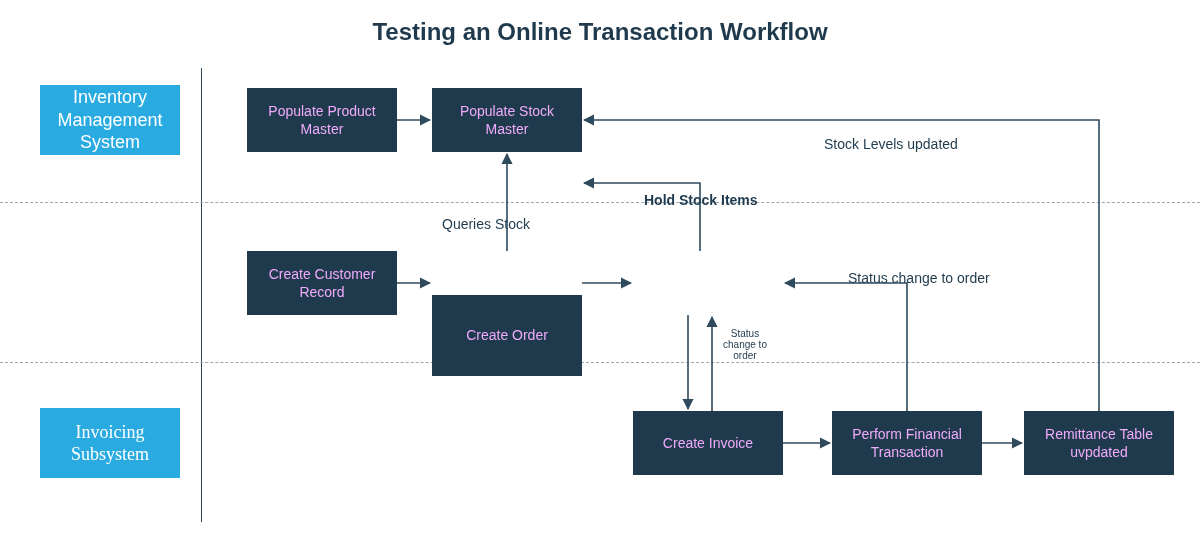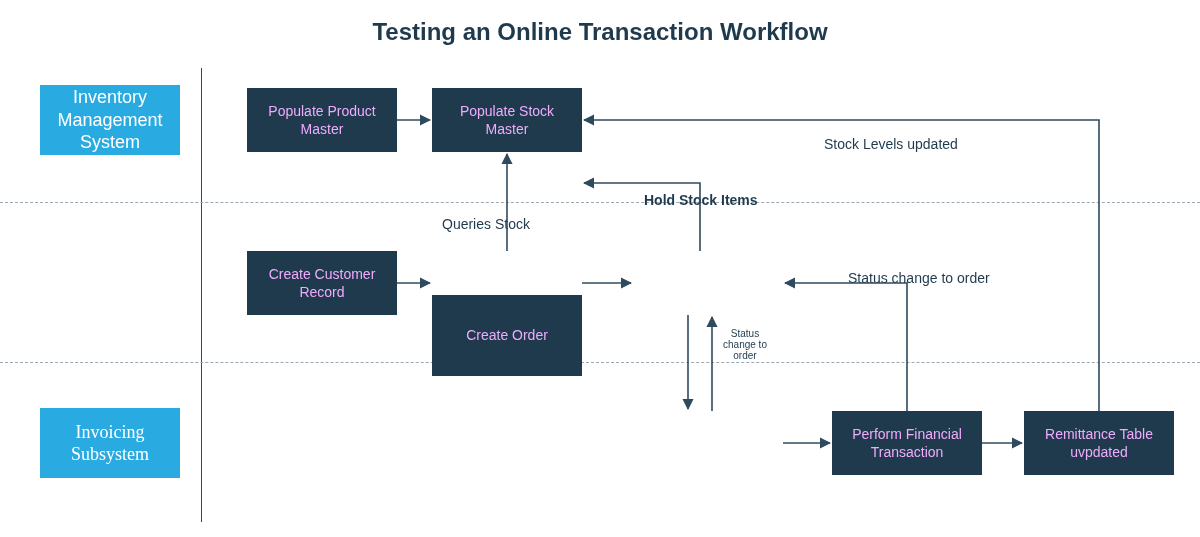--- a/index.html
+++ b/index.html
@@ -100,20 +100,21 @@
 
   <div class="node" style="left:247px; top:88px; width:150px; height:64px;">Populate Product Master</div>
 
   <div class="node" style="left:432px; top:88px; width:150px; height:64px;">Populate Stock Master</div>
 
   <div class="node" style="left:247px; top:251px; width:150px; height:64px;">Create Customer Record</div>
 
   <div class="node" style="left:432px; top:251px; width:150px; height:81px;margin-top:44px;">Create Order</div>
 
 
+  <div class="node" style="left:633px; top:411px; width:150px; height:64px;">Create Invoice</div>
 
   <div class="node" style="left:832px; top:411px; width:150px; height:64px;">Perform Financial Transaction</div>
 
   <div class="node" style="left:1024px; top:411px; width:150px; height:64px;">Remittance Table uvpdated</div>
 
   <div class="edge-label" style="left:421px; top:216px;margin-left:21px;">Queries Stock</div>
 
   <div class="edge-label" style="left:644px; top:192px;font-weight:bold;">Hold Stock Items</div>
 
   <div class="edge-label" style="left:824px; top:136px;">Stock Levels updated</div>

